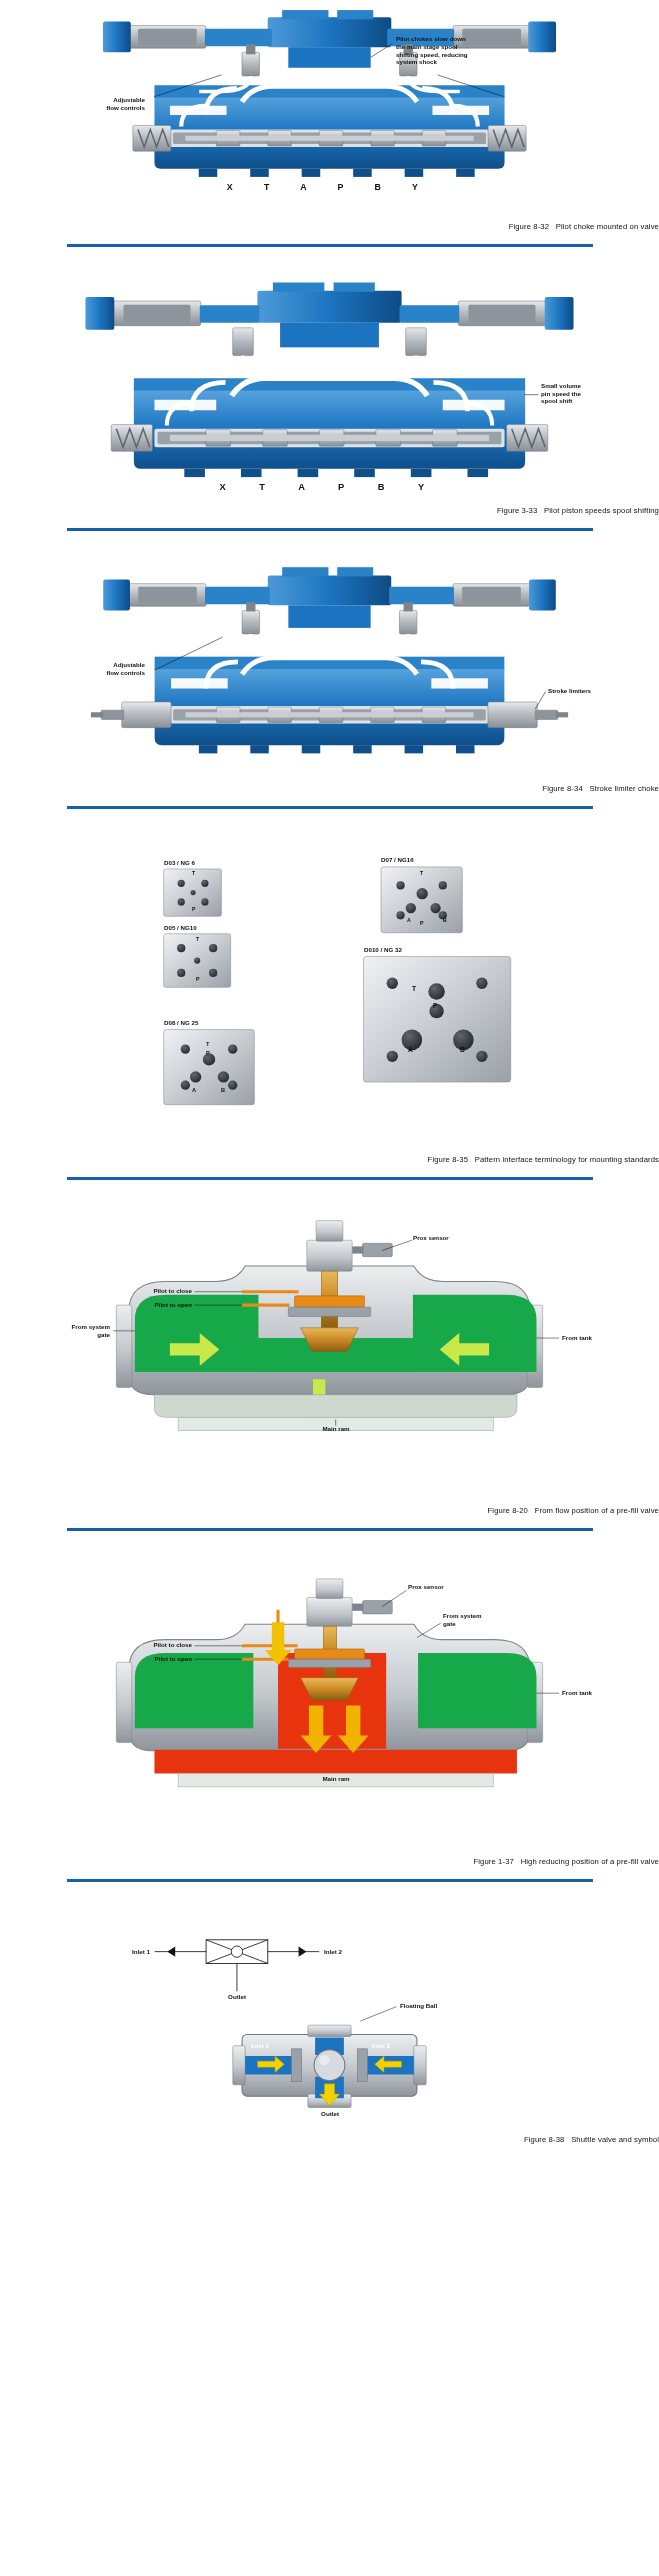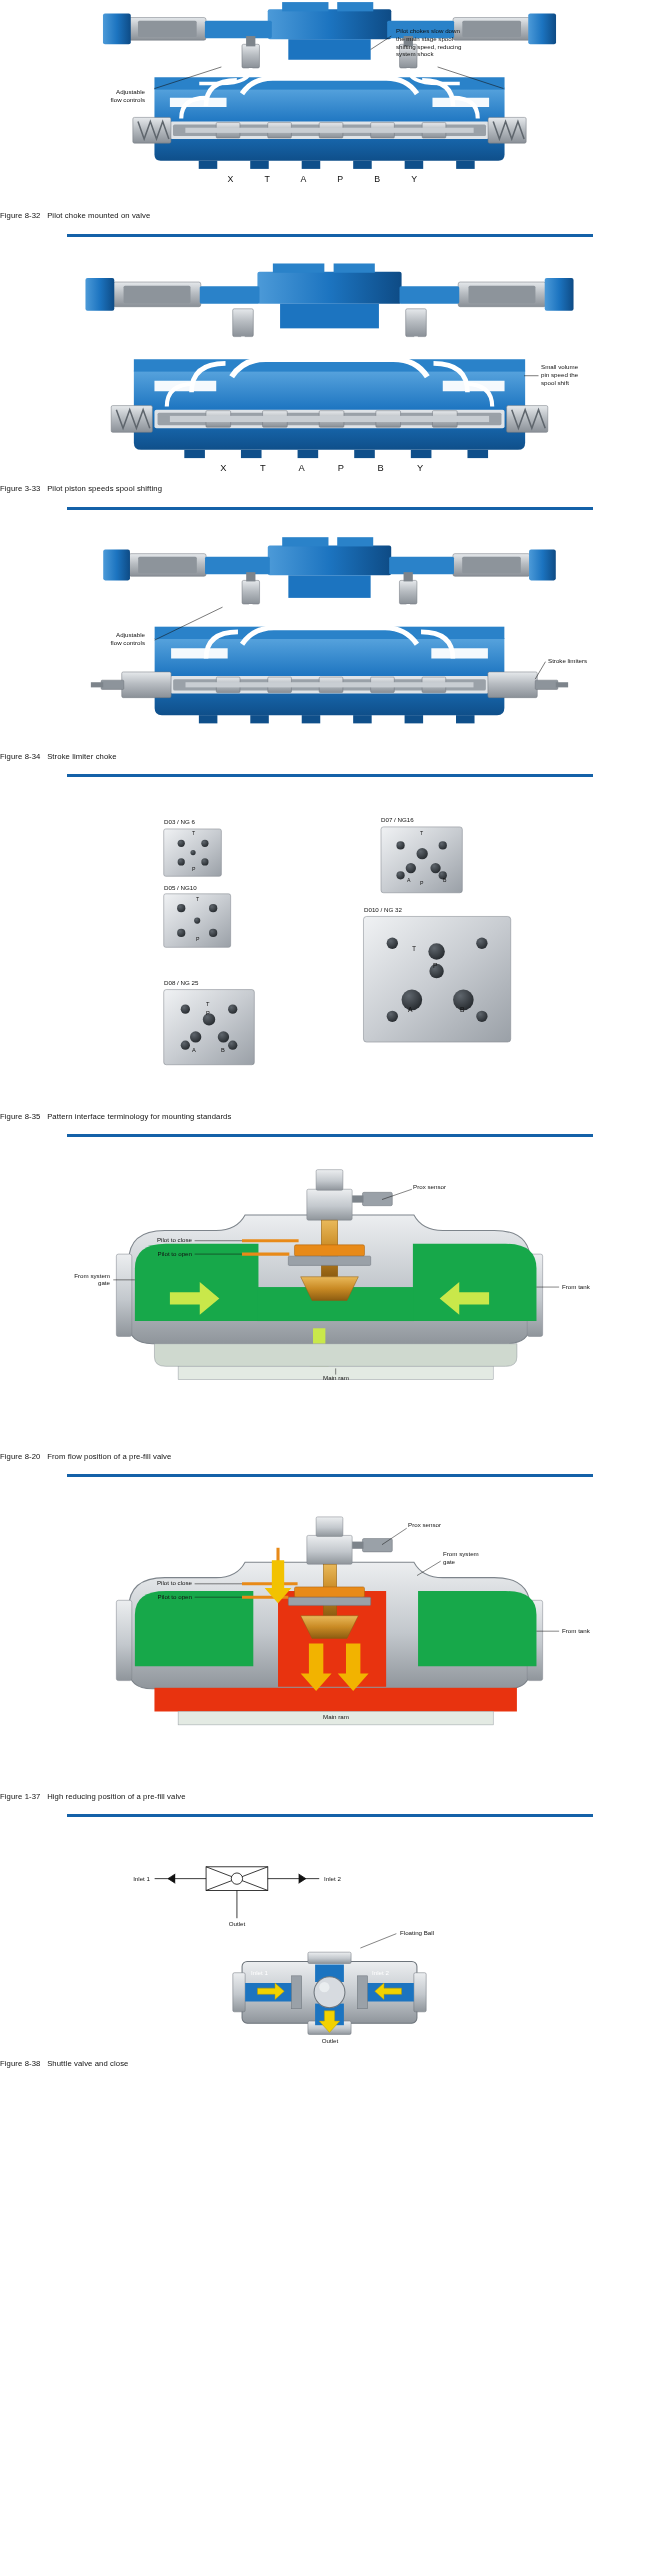--- a/index.html
+++ b/index.html
@@ -1,22 +1,22 @@
 <!DOCTYPE html>
 <html style="font-size:8.2px"><head>
 <meta charset="utf-8">
 <style>
   html,body{margin:0;padding:0;background:#ffffff;}
   body{width:659px;font-family:"Liberation Sans",sans-serif;color:#111;}
   .page{width:659px;position:relative;}
   .fig{position:relative;width:659px;}
   .divider{width:526px;margin:13.4px auto 0 auto;border-top:3.1px solid #1461a8;}
-  .caption{width:100%;text-align:left;font-size:7.7px;color:#111;margin-top:5.2px;letter-spacing:0.1px;}
+  .caption{width:100%;text-align:right;font-size:7.7px;color:#111;margin-top:5.2px;letter-spacing:0.1px;}
   .caption .num{font-weight:normal;}
-  .stage{position:relative;margin:0 auto;}
+  .stage{position:relative;margin:8px auto;font-weight:bold;}
   .lbl{position:absolute;font-size:6.2px;color:#111;line-height:1.25;}
   .lbl.r{text-align:right;}
   .lbl.c{text-align:center;}
   svg{display:block;}
   .secgap{height:20.6px;}
 </style>
 </head>
 <body>
 
 <div class="page">
@@ -602,18 +602,18 @@
       <div class="lbl r" style="left:93px;top:37px;width:57px;">Inlet 1</div>
       <div class="lbl" style="left:324px;top:37px;">Inlet 2</div>
       <div class="lbl c" style="left:206px;top:82px;width:62px;">Outlet</div>
       <div class="lbl" style="left:400px;top:91px;">Floating Ball</div>
       <div class="lbl" style="left:251px;top:131px;color:#fff;">Inlet 1</div>
       <div class="lbl" style="left:372px;top:131px;color:#fff;">Inlet 2</div>
       <div class="lbl c" style="left:299px;top:199px;width:62px;">Outlet</div>
     </div>
 
     <div class="caption">
-      <span>Figure 8-38</span>&nbsp;&nbsp;&nbsp;<span>Shuttle valve and close</span>
+      <span>Figure 8-38</span>&nbsp;&nbsp;&nbsp;<span>Shuttle valve and symbol</span>
     </div>
   </div>
 
 </div>
 
 
 </body></html>

